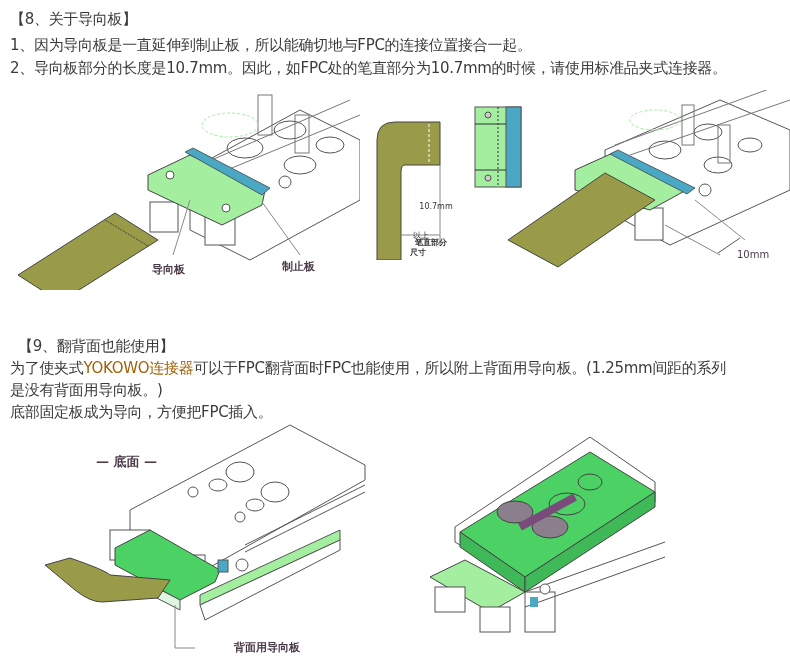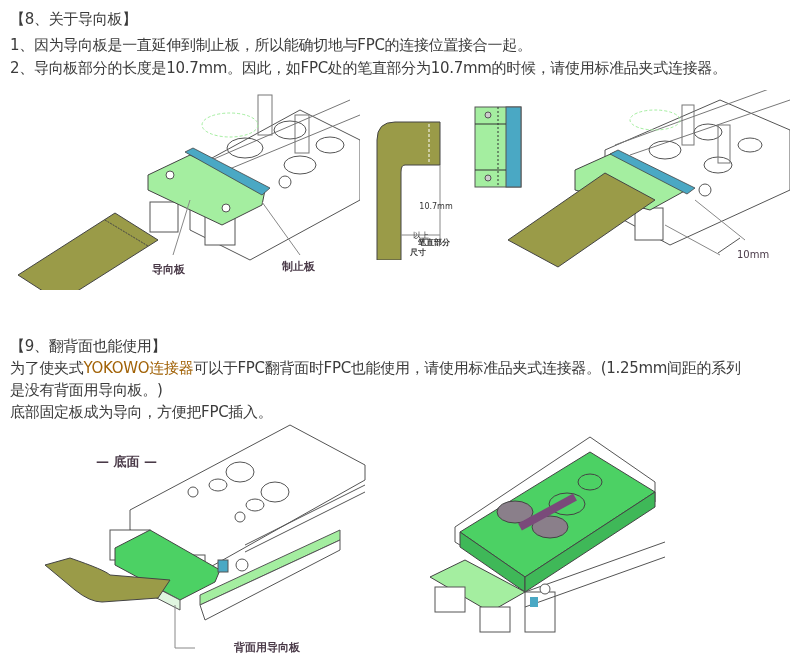--- a/index.html
+++ b/index.html
@@ -65,21 +65,21 @@
 
 <div class="fig" style="left:365px;top:100px;width:80px;height:160px;">
   <svg width="80" height="160" viewBox="0 0 80 160">
     <path d="M12,160 L12,40 Q12,22 30,22 L75,22 L75,65 L40,65 Q36,65 36,72 L36,160 Z" fill="#9a9b48" stroke="#444"></path>
     <line x1="64" y1="24" x2="64" y2="64" stroke="#fff" stroke-dasharray="3,2"></line>
     <line x1="75" y1="65" x2="75" y2="145" stroke="#888"></line>
     <line x1="36" y1="135" x2="75" y2="135" stroke="#888"></line>
   </svg>
   <div class="lbl lbl-small" style="left:36px;top:102px;width:40px;padding-left:15px;">10.7mm</div>
   <div class="lbl lbl-small" style="left:36px;top:112px;width:40px;margin-top:19px;">以上</div>
-  <div class="lbl lbl-small" style="left:44px;top:138px;width:50px;font-weight:bold;">笔直部分</div>
+  <div class="lbl lbl-small" style="left:32px;top:138px;width:50px;font-weight:bold;text-align:right;">笔直部分</div>
   <div class="lbl lbl-small" style="left:28px;top:148px;width:50px;font-weight:bold;">尺寸</div>
 </div>
 
 <div class="fig" style="left:474px;top:106px;width:50px;height:82px;">
   <svg width="50" height="82" viewBox="0 0 50 82">
     <rect x="1" y="1" width="46" height="80" fill="#a4eea0" stroke="#555"></rect>
     <rect x="32" y="1" width="15" height="80" fill="#4aa8c4" stroke="#555"></rect>
     <line x1="1" y1="18" x2="32" y2="18" stroke="#333"></line>
     <line x1="1" y1="64" x2="32" y2="64" stroke="#333"></line>
     <line x1="24" y1="1" x2="24" y2="81" stroke="#333" stroke-dasharray="2,2"></line>
@@ -105,23 +105,23 @@
     <polygon points="120,64 128,60 205,98 197,104" fill="#4aa8c4" stroke="#444" stroke-width="0.8"></polygon>
     <polygon points="18,150 115,83 165,110 68,177" fill="#9a9b48" stroke="#444"></polygon>
     <circle cx="215" cy="100" r="6" fill="#fff" stroke="#555"></circle>
     <line x1="205" y1="110" x2="255" y2="150" stroke="#888"></line>
     <line x1="175" y1="135" x2="230" y2="165" stroke="#888"></line>
     <line x1="250" y1="148" x2="228" y2="163" stroke="#555"></line>
   </svg>
   <span class="lbl" style="left:247px;top:158px;font-weight:normal;font-size:10px;">10mm</span>
 </div>
 
-<div class="line" style="top:336px;">【9、翻背面也能使用】</div>
+<div class="line" style="top:336px;margin-left:8px;">【9、翻背面也能使用】</div>
 <div class="line" style="top:358px;">
-  <span>为了使夹式</span><span class="link">YOKOWO连接器</span><span>可以于FPC翻背面时FPC也能使用，请使用标准品夹式连接器。(1.25mm间距的系列</span>
+  <span>为了使夹式</span><span class="link">YOKOWO连接器</span><span>可以于FPC翻背面时FPC也能使用，所以附上背面用导向板。(1.25mm间距的系列</span>
 </div>
 <div class="line" style="top:380px;">是没有背面用导向板。)</div>
 <div class="line" style="top:402px;">底部固定板成为导向，方便把FPC插入。</div>
 
 <div class="fig" style="left:30px;top:420px;width:360px;height:235px;">
   <svg width="360" height="235" viewBox="0 0 360 235">
     <polygon points="100,90 260,5 335,45 335,60 175,150 100,110" fill="#fff" stroke="#555"></polygon>
     <polygon points="100,110 175,150 175,165 100,125" fill="#fff" stroke="#555"></polygon>
     <ellipse cx="210" cy="52" rx="14" ry="10" fill="none" stroke="#555"></ellipse>
     <ellipse cx="245" cy="72" rx="14" ry="10" fill="none" stroke="#555"></ellipse>

